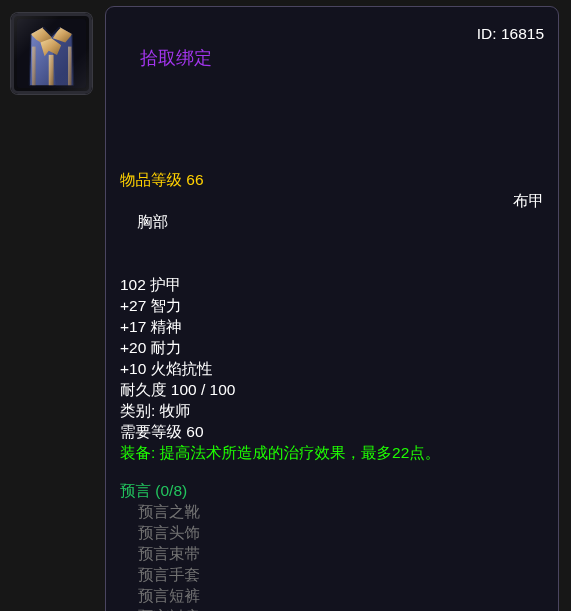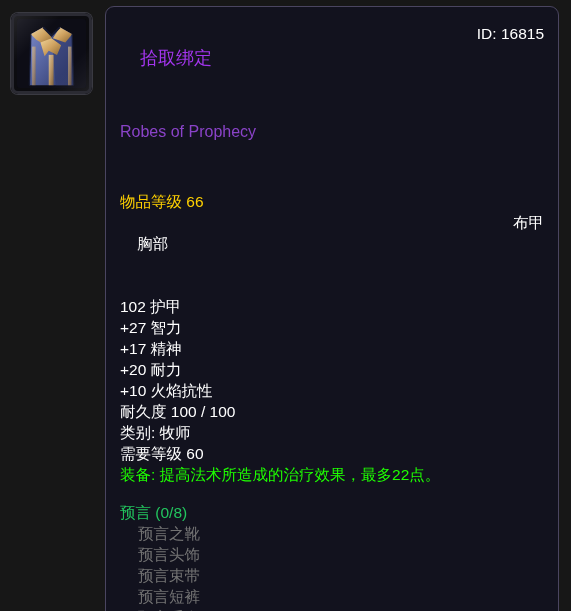--- a/index.html
+++ b/index.html
@@ -130,21 +130,20 @@
   <div class="icon-bevel"></div>
 </div>
 
 <div id="tooltip">
 
   <div class="line title">
     <span>拾取绑定</span>
     <span class="right id-label">ID: 16815</span>
   </div>
 
-  <div class="line subtitle">Robes of Prophecy</div>
 
   <div class="line ilvl">物品等级 66</div>
 
 
   <div class="line">
     <span>胸部</span>
     <span class="right">布甲</span>
   </div>
 
   <div class="line">102 护甲</div>
@@ -160,17 +159,17 @@
 
   <div class="line green">装备: 提高法术所造成的治疗效果，最多22点。</div>
 
   <div class="line spacer"></div>
 
   <div class="line set-header">预言 (0/8)</div>
 
   <div class="line set-piece">预言之靴</div>
   <div class="line set-piece">预言头饰</div>
   <div class="line set-piece">预言束带</div>
+  <div class="line set-piece">预言手套</div>
   <div class="line set-piece">预言短裤</div>
-  <div class="line set-piece">预言手套</div>
   <div class="line set-piece">预言衬肩</div>
 
 </div>
 
 </body></html>

